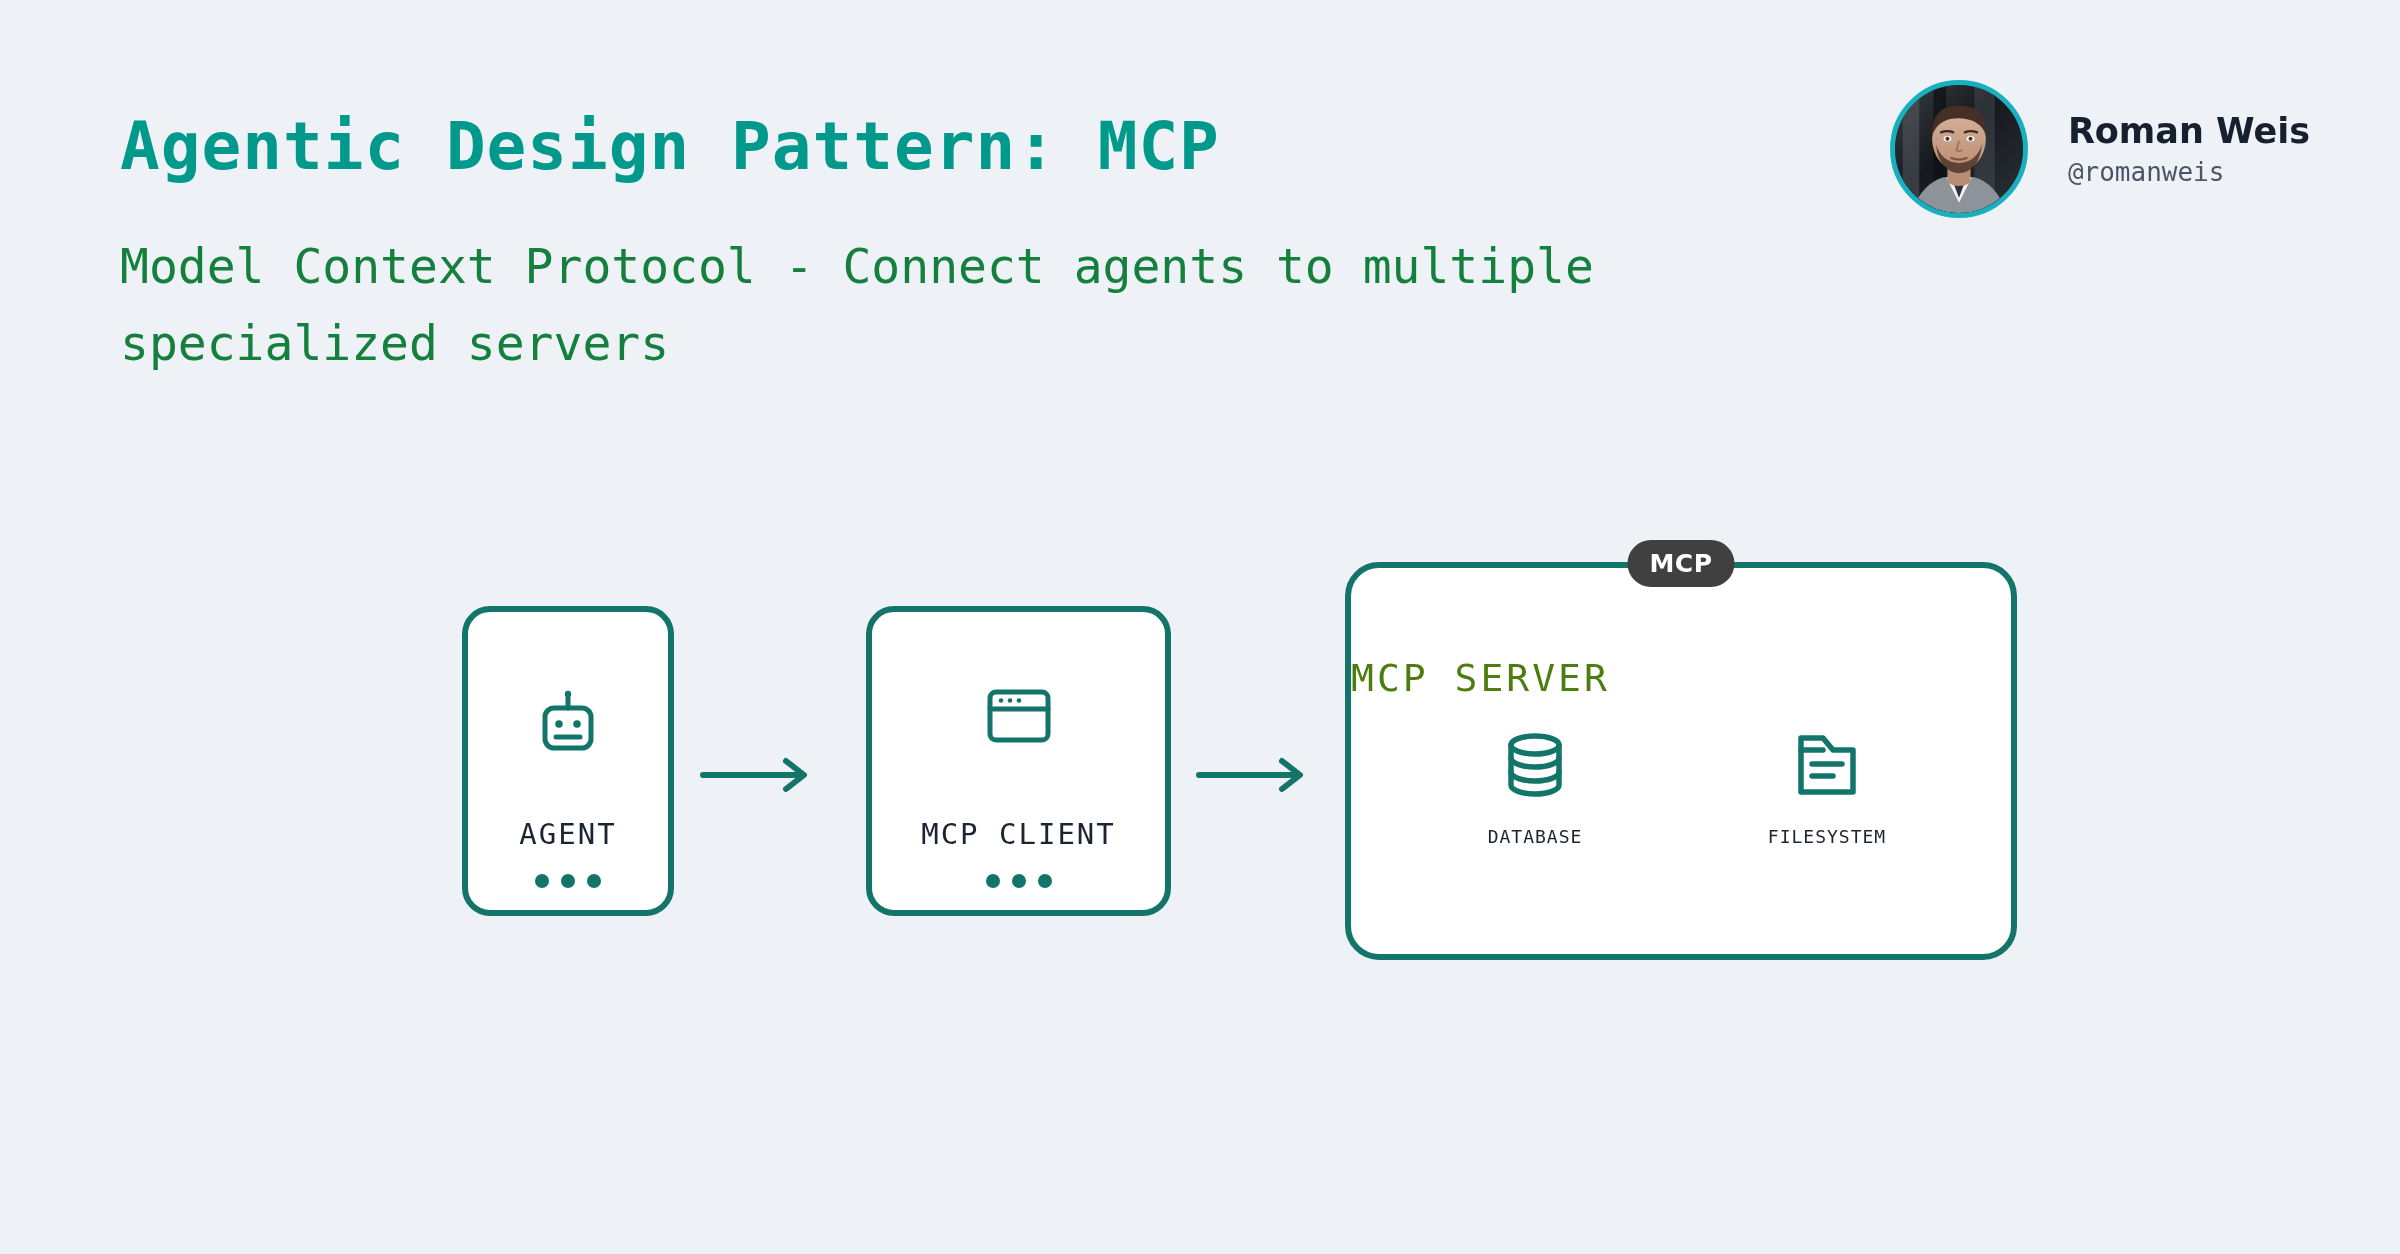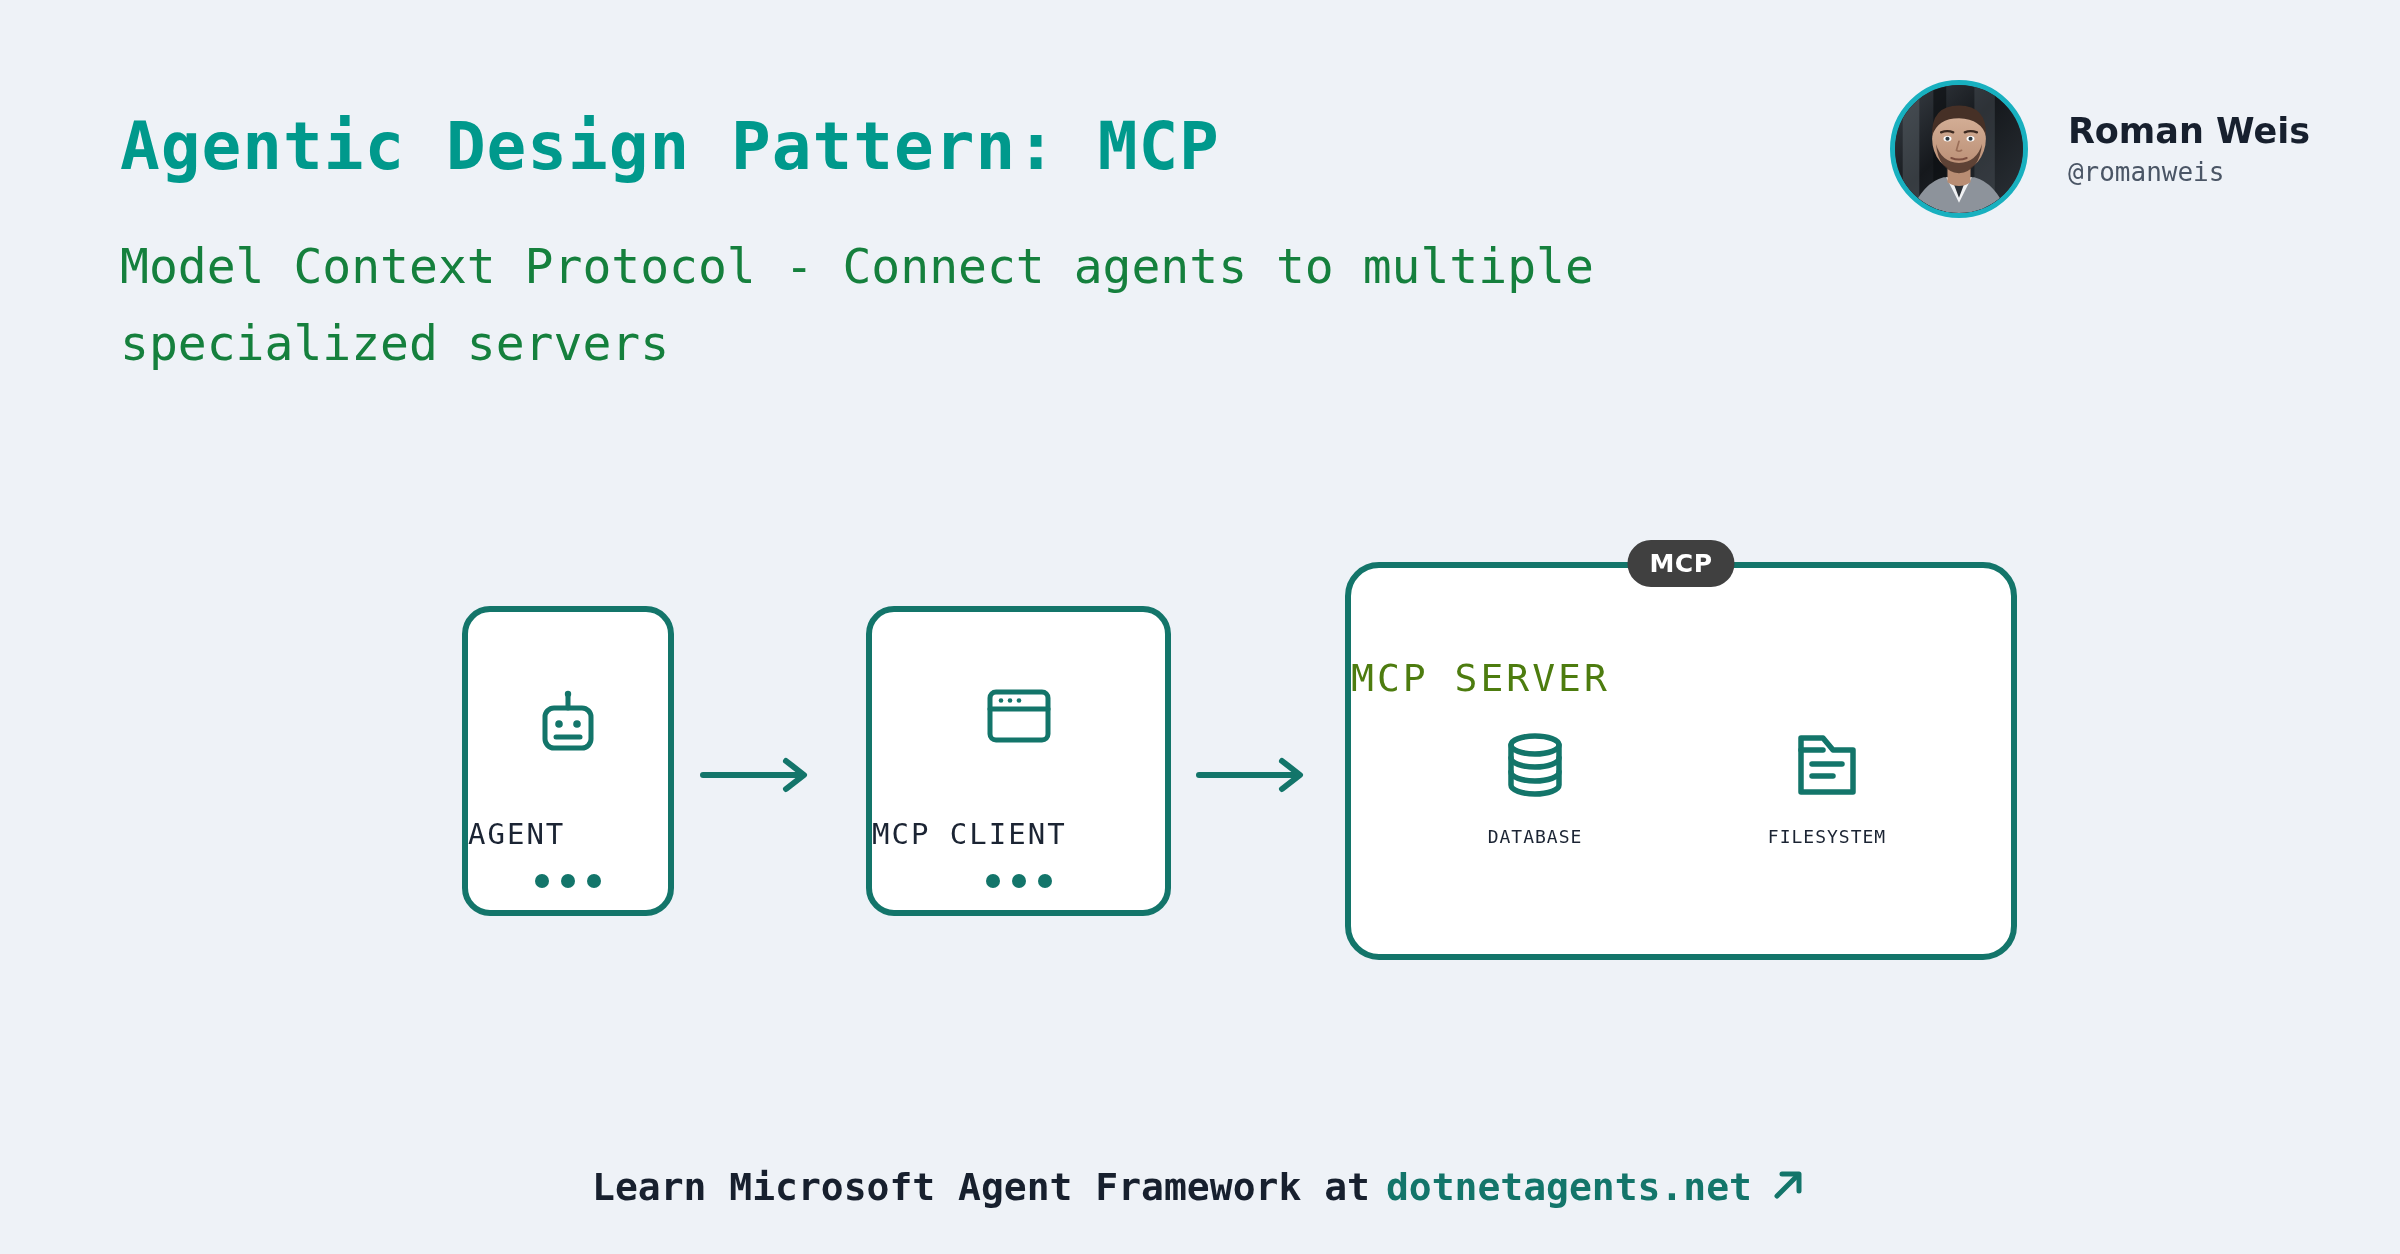--- a/index.html
+++ b/index.html
@@ -124,21 +124,21 @@
   }
 
   .node-icon {
     margin-top: 76px;
   }
   .node-label {
     position: absolute;
     top: 205px;
     left: 0;
     right: 0;
-    text-align: left;
+    text-align: center;
     font-family: "DejaVu Sans Mono", monospace;
     font-size: 29px;
     letter-spacing: 2px;
     color: #1b2433;
     white-space: nowrap;
   }
 
   .dots {
     position: absolute;
     bottom: 22px;
@@ -400,24 +400,14 @@
             </svg>
           </span>
           <span class="capability-label">FILESYSTEM</span>
         </div>
 
 
       </div>
     </div>
   </div>
 
-  <div class="footer">
-    <span class="footer-text">Learn Microsoft Agent Framework at</span>
-    <span class="footer-link">dotnetagents.net</span>
-    <span>
-      <svg width="40" height="40" viewBox="0 0 40 40" fill="none" stroke="#13756a" stroke-width="5" stroke-linecap="round" stroke-linejoin="round">
-        <line x1="9" y1="31" x2="30" y2="10"></line>
-        <polyline points="14,9 31,9 31,26"></polyline>
-      </svg>
-    </span>
-  </div>
 
 </div>
 
 </body></html>

